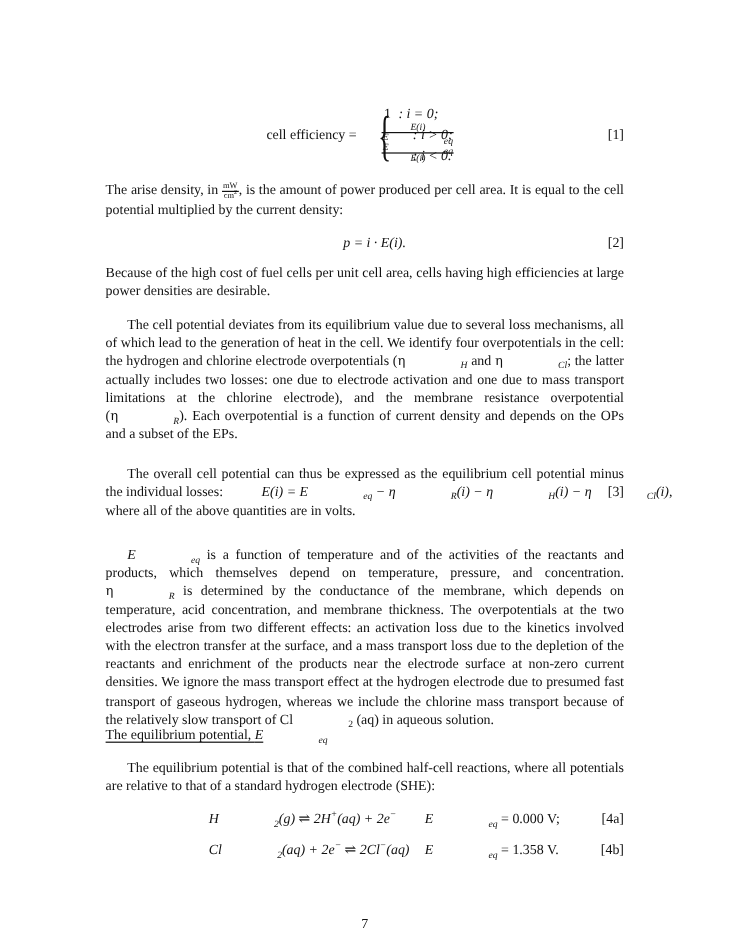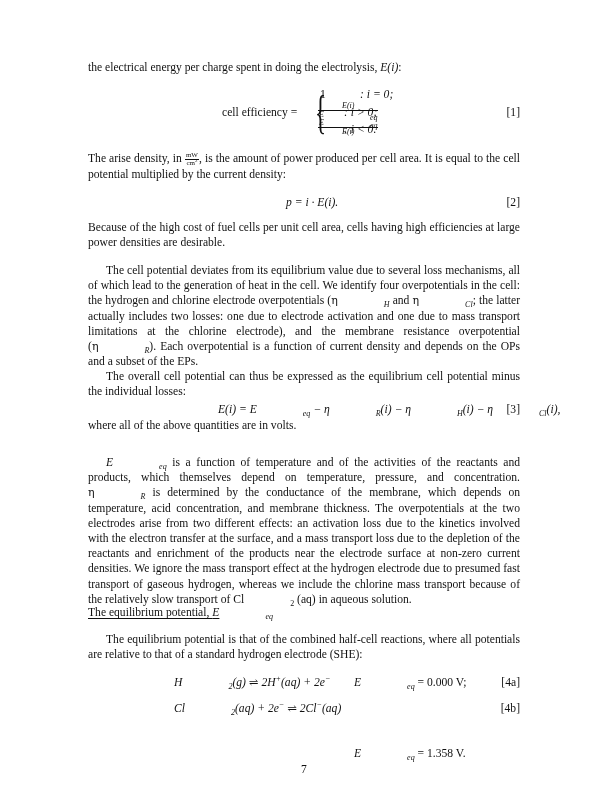--- a/index.html
+++ b/index.html
@@ -24,28 +24,27 @@
   .case-row { position: absolute; white-space: nowrap; }
   .heading { text-decoration: underline; text-underline-offset: 2px; }
   .eta { font-family: "DejaVu Serif", serif; font-size: 11px; font-style: normal; }
   .pagenum { position: absolute; top: 762px; left: 0; width: 432px; text-align: center; }
 </style>
 </head>
 <body>
 
 <div class="page">
 
-  <p class="blk" style="top:60px;"><span>the electrical energy per charge spent in doing the electrolysis, </span><i>E(i)</i><span>:</span></p>
 
   <div class="blk" style="top:86px; height:56px;">
     <span class="center" style="left:134px; top:19px;">cell efficiency =</span>
     <span class="brace" style="left:227px; top:4px;">{</span>
     <div class="case-row" style="left:232px; top:1px;">
       <span>1</span>
-      <span class="it" style="position:absolute; left:40px;">: i = 0;</span>
+      <span class="it" style="position:absolute; left:12px;">: i = 0;</span>
     </div>
     <div class="case-row" style="left:230px; top:16px;">
       <span class="frac">
         <span class="num it">E(i)</span>
         <span class="den it"><span>E</span><sub>eq</sub></span>
       </span>
       <span class="it" style="position:absolute; left:26px; top:3px;">: i &gt; 0;</span>
     </div>
     <div class="case-row" style="left:230px; top:33px;">
       <span class="frac">
@@ -61,21 +60,21 @@
 
   <div class="blk" style="top:195px; height:16px;">
     <span class="center it" style="left:198px;">p = i · E(i).</span>
     <span class="eqnum">[2]</span>
   </div>
 
   <p class="blk" style="top:220px;">Because of the high cost of fuel cells per unit cell area, cells having high efficiencies at large power densities are desirable.</p>
 
   <p class="blk indent" style="top:263px;"><span>The cell potential deviates from its equilibrium value due to several loss mechanisms, all of which lead to the generation of heat in the cell.  We identify four overpotentials in the cell: the hydrogen and chlorine electrode overpotentials (</span><span class="eta">η</span><sub class="it">H</sub><span> and </span><span class="eta">η</span><sub class="it">Cl</sub><span>; the latter actually includes two losses: one due to electrode activation and one due to mass transport limitations at the chlorine electrode), and the membrane resistance overpotential (</span><span class="eta">η</span><sub class="it">R</sub><span>). Each overpotential is a function of current density and depends on the OPs and a subset of the EPs.</span></p>
 
-  <p class="blk indent" style="top:369px;">The overall cell potential can thus be expressed as the equilibrium cell potential minus the individual losses:</p>
+  <p class="blk indent" style="top:387px;">The overall cell potential can thus be expressed as the equilibrium cell potential minus the individual losses:</p>
 
   <div class="blk" style="top:402px; height:16px;">
     <span class="center it" style="left:130px;"><span>E(i) = E</span><sub>eq</sub><span> − η</span><sub>R</sub><span>(i) − η</span><sub>H</sub><span>(i) − η</span><sub>Cl</sub><span>(i),</span></span>
     <span class="eqnum">[3]</span>
   </div>
 
   <p class="blk" style="top:418px;">where all of the above quantities are in volts.</p>
 
   <p class="blk indent" style="top:455px;"><i>E</i><sub class="it">eq</sub><span> is a function of temperature and of the activities of the reactants and products, which themselves depend on temperature, pressure, and concentration.  </span><span class="eta">η</span><sub class="it">R</sub><span> is determined by the conductance of the membrane, which depends on temperature, acid concentration, and membrane thickness. The overpotentials at the two electrodes arise from two different effects:  an activation loss due to the kinetics involved with the electron transfer at the surface, and a mass transport loss due to the depletion of the reactants and enrichment of the products near the electrode surface at non-zero current densities.  We ignore the mass transport effect at the hydrogen electrode due to presumed fast transport of gaseous hydrogen, whereas we include the chlorine mass transport because of the relatively slow transport of Cl</span><sub>2</sub><span> (aq) in aqueous solution.</span></p>
 
@@ -84,18 +83,18 @@
   <p class="blk indent" style="top:632px;">The equilibrium potential is that of the combined half-cell reactions, where all potentials are relative to that of a standard hydrogen electrode (SHE):</p>
 
   <div class="blk" style="top:675px; height:16px;">
     <span class="center it" style="left:86px;"><span>H</span><sub>2</sub><span>(g) ⇌ 2H</span><sup>+</sup><span>(aq) + 2e</span><sup>−</sup></span>
     <span class="center" style="left:266px;"><i>E</i><sub class="it">eq</sub><span> = 0.000 V;</span></span>
     <span class="eqnum">[4a]</span>
   </div>
 
   <div class="blk" style="top:701px; height:16px;">
     <span class="center it" style="left:86px;"><span>Cl</span><sub>2</sub><span>(aq) + 2e</span><sup>−</sup><span> ⇌ 2Cl</span><sup>−</sup><span>(aq)</span></span>
-    <span class="center" style="left:266px;margin-top:45px;"><i>E</i><sub class="it">eq</sub><span> = 1.358 V.</span></span>
+    <span class="center" style="left:266px;"><i>E</i><sub class="it">eq</sub><span> = 1.358 V.</span></span>
     <span class="eqnum">[4b]</span>
   </div>
 
   <div class="pagenum">7</div>
 </div>
 
 </body></html>

